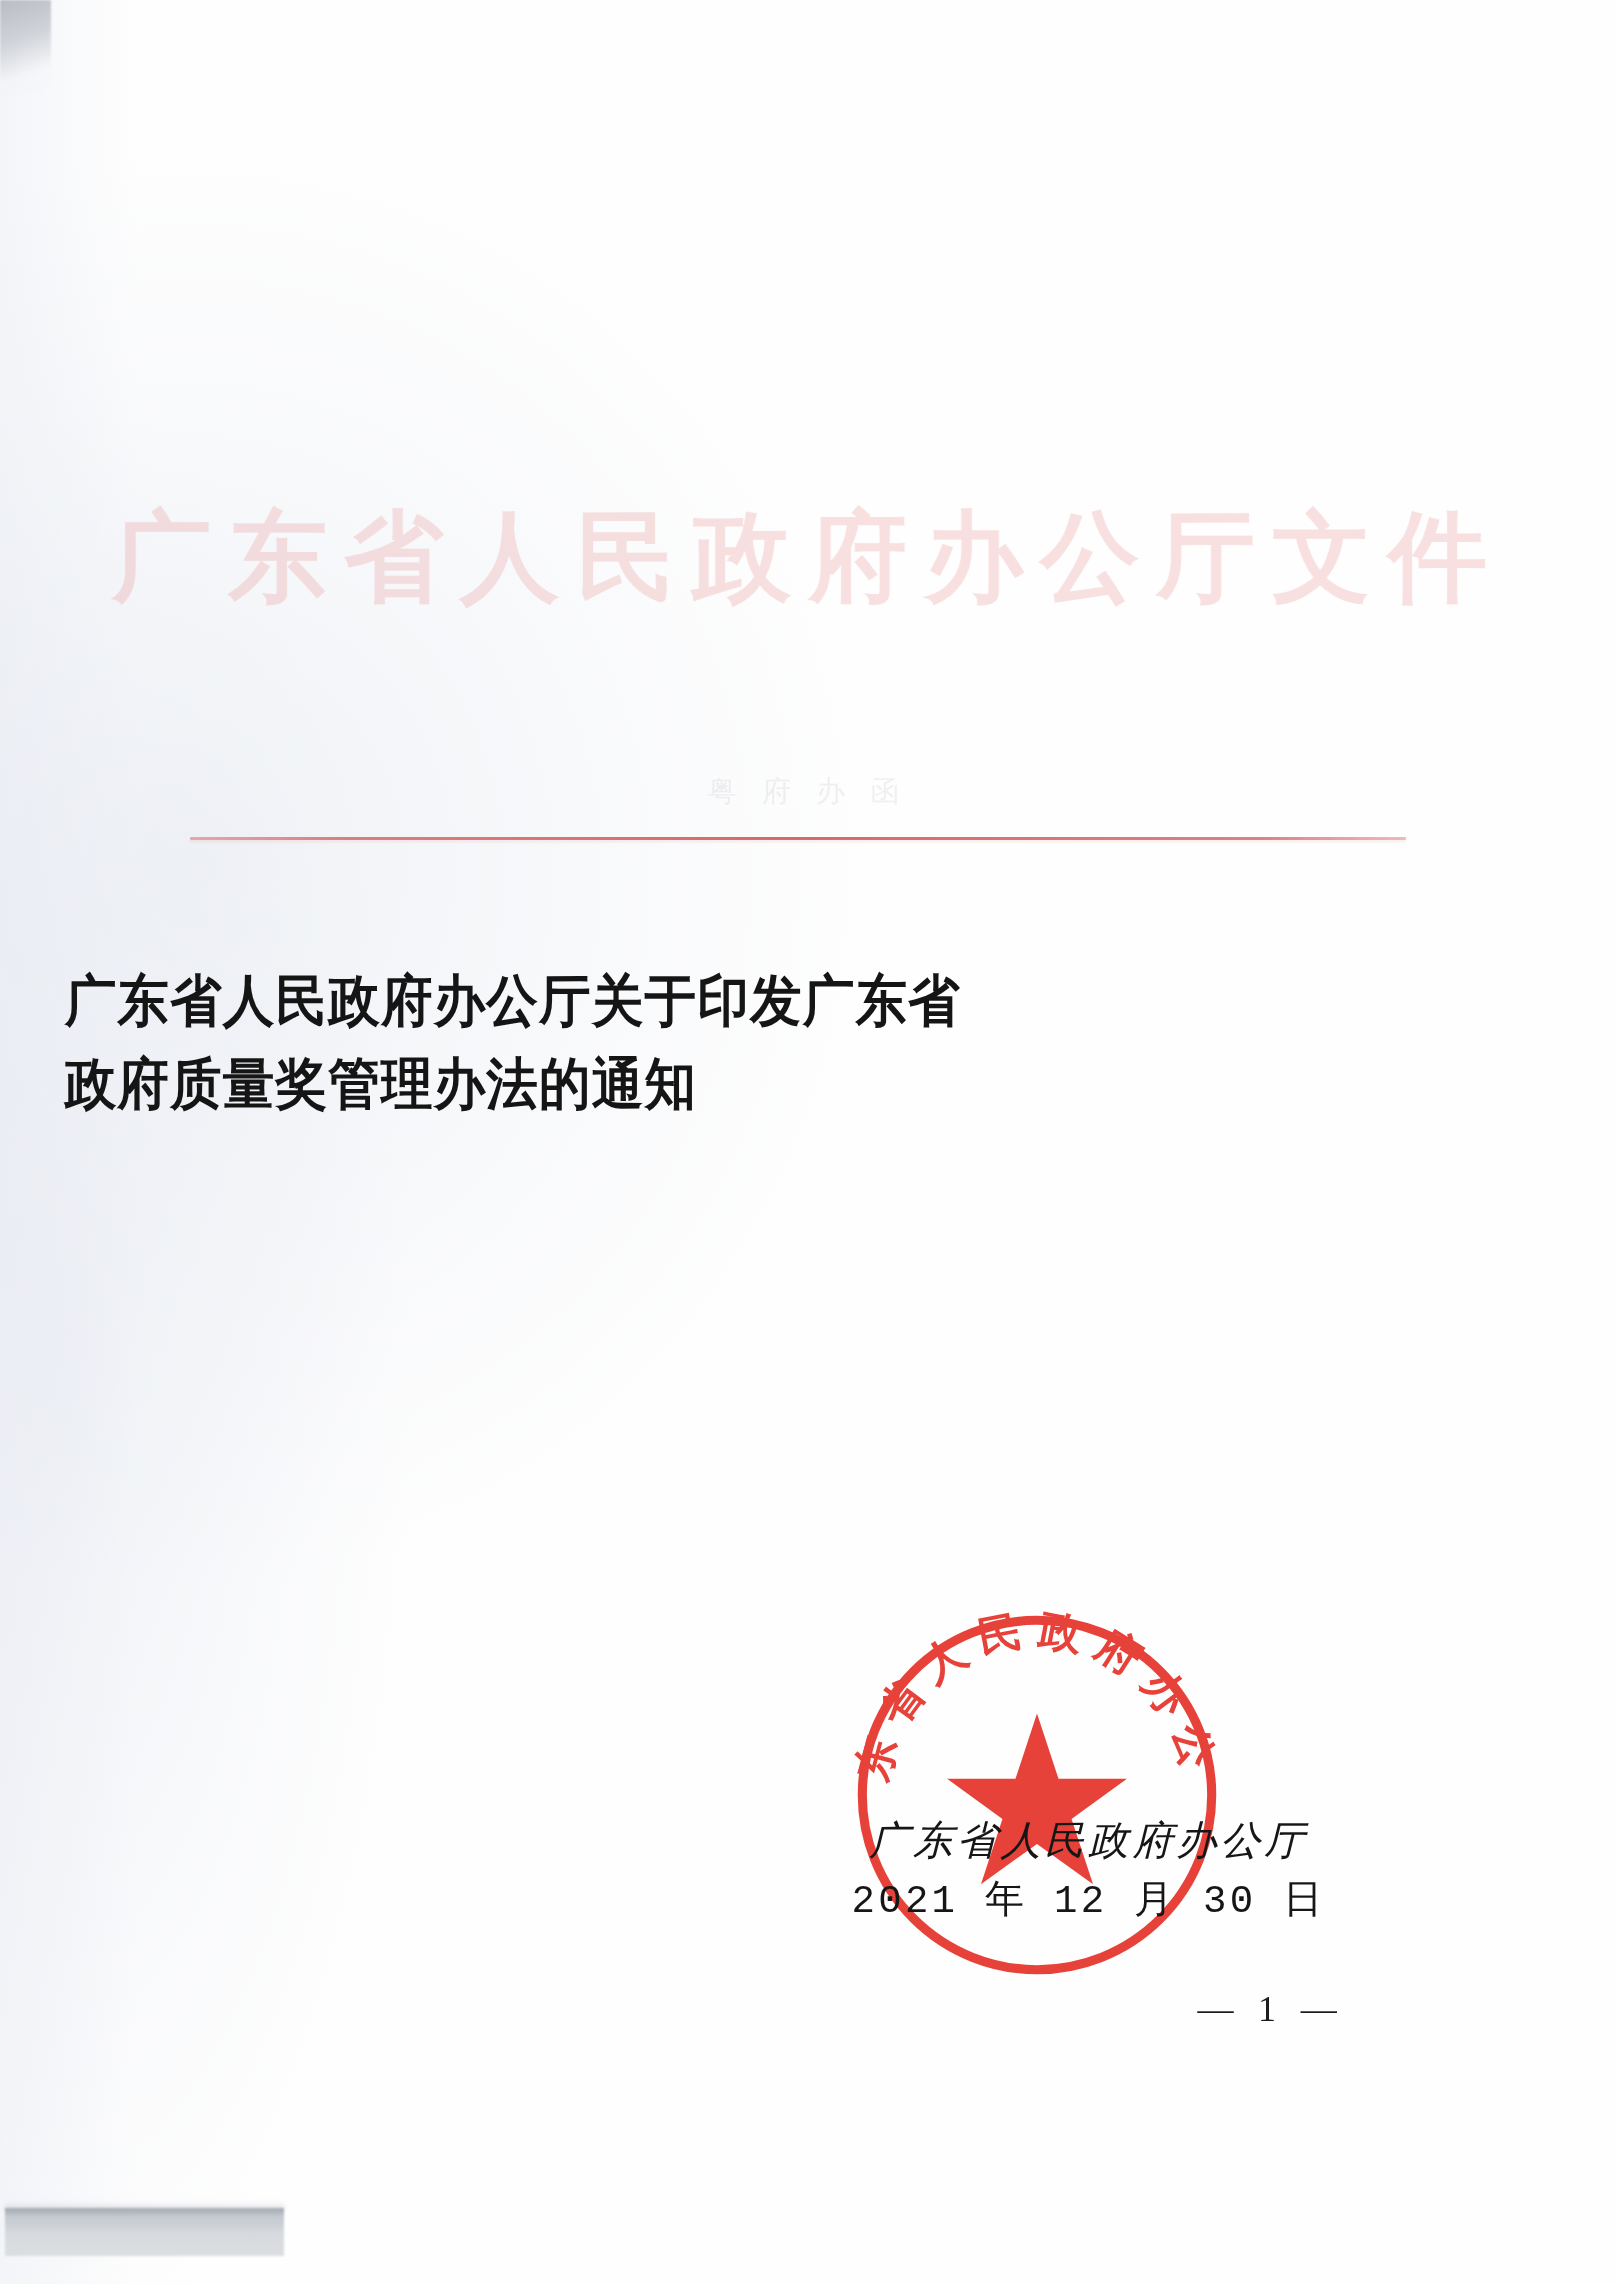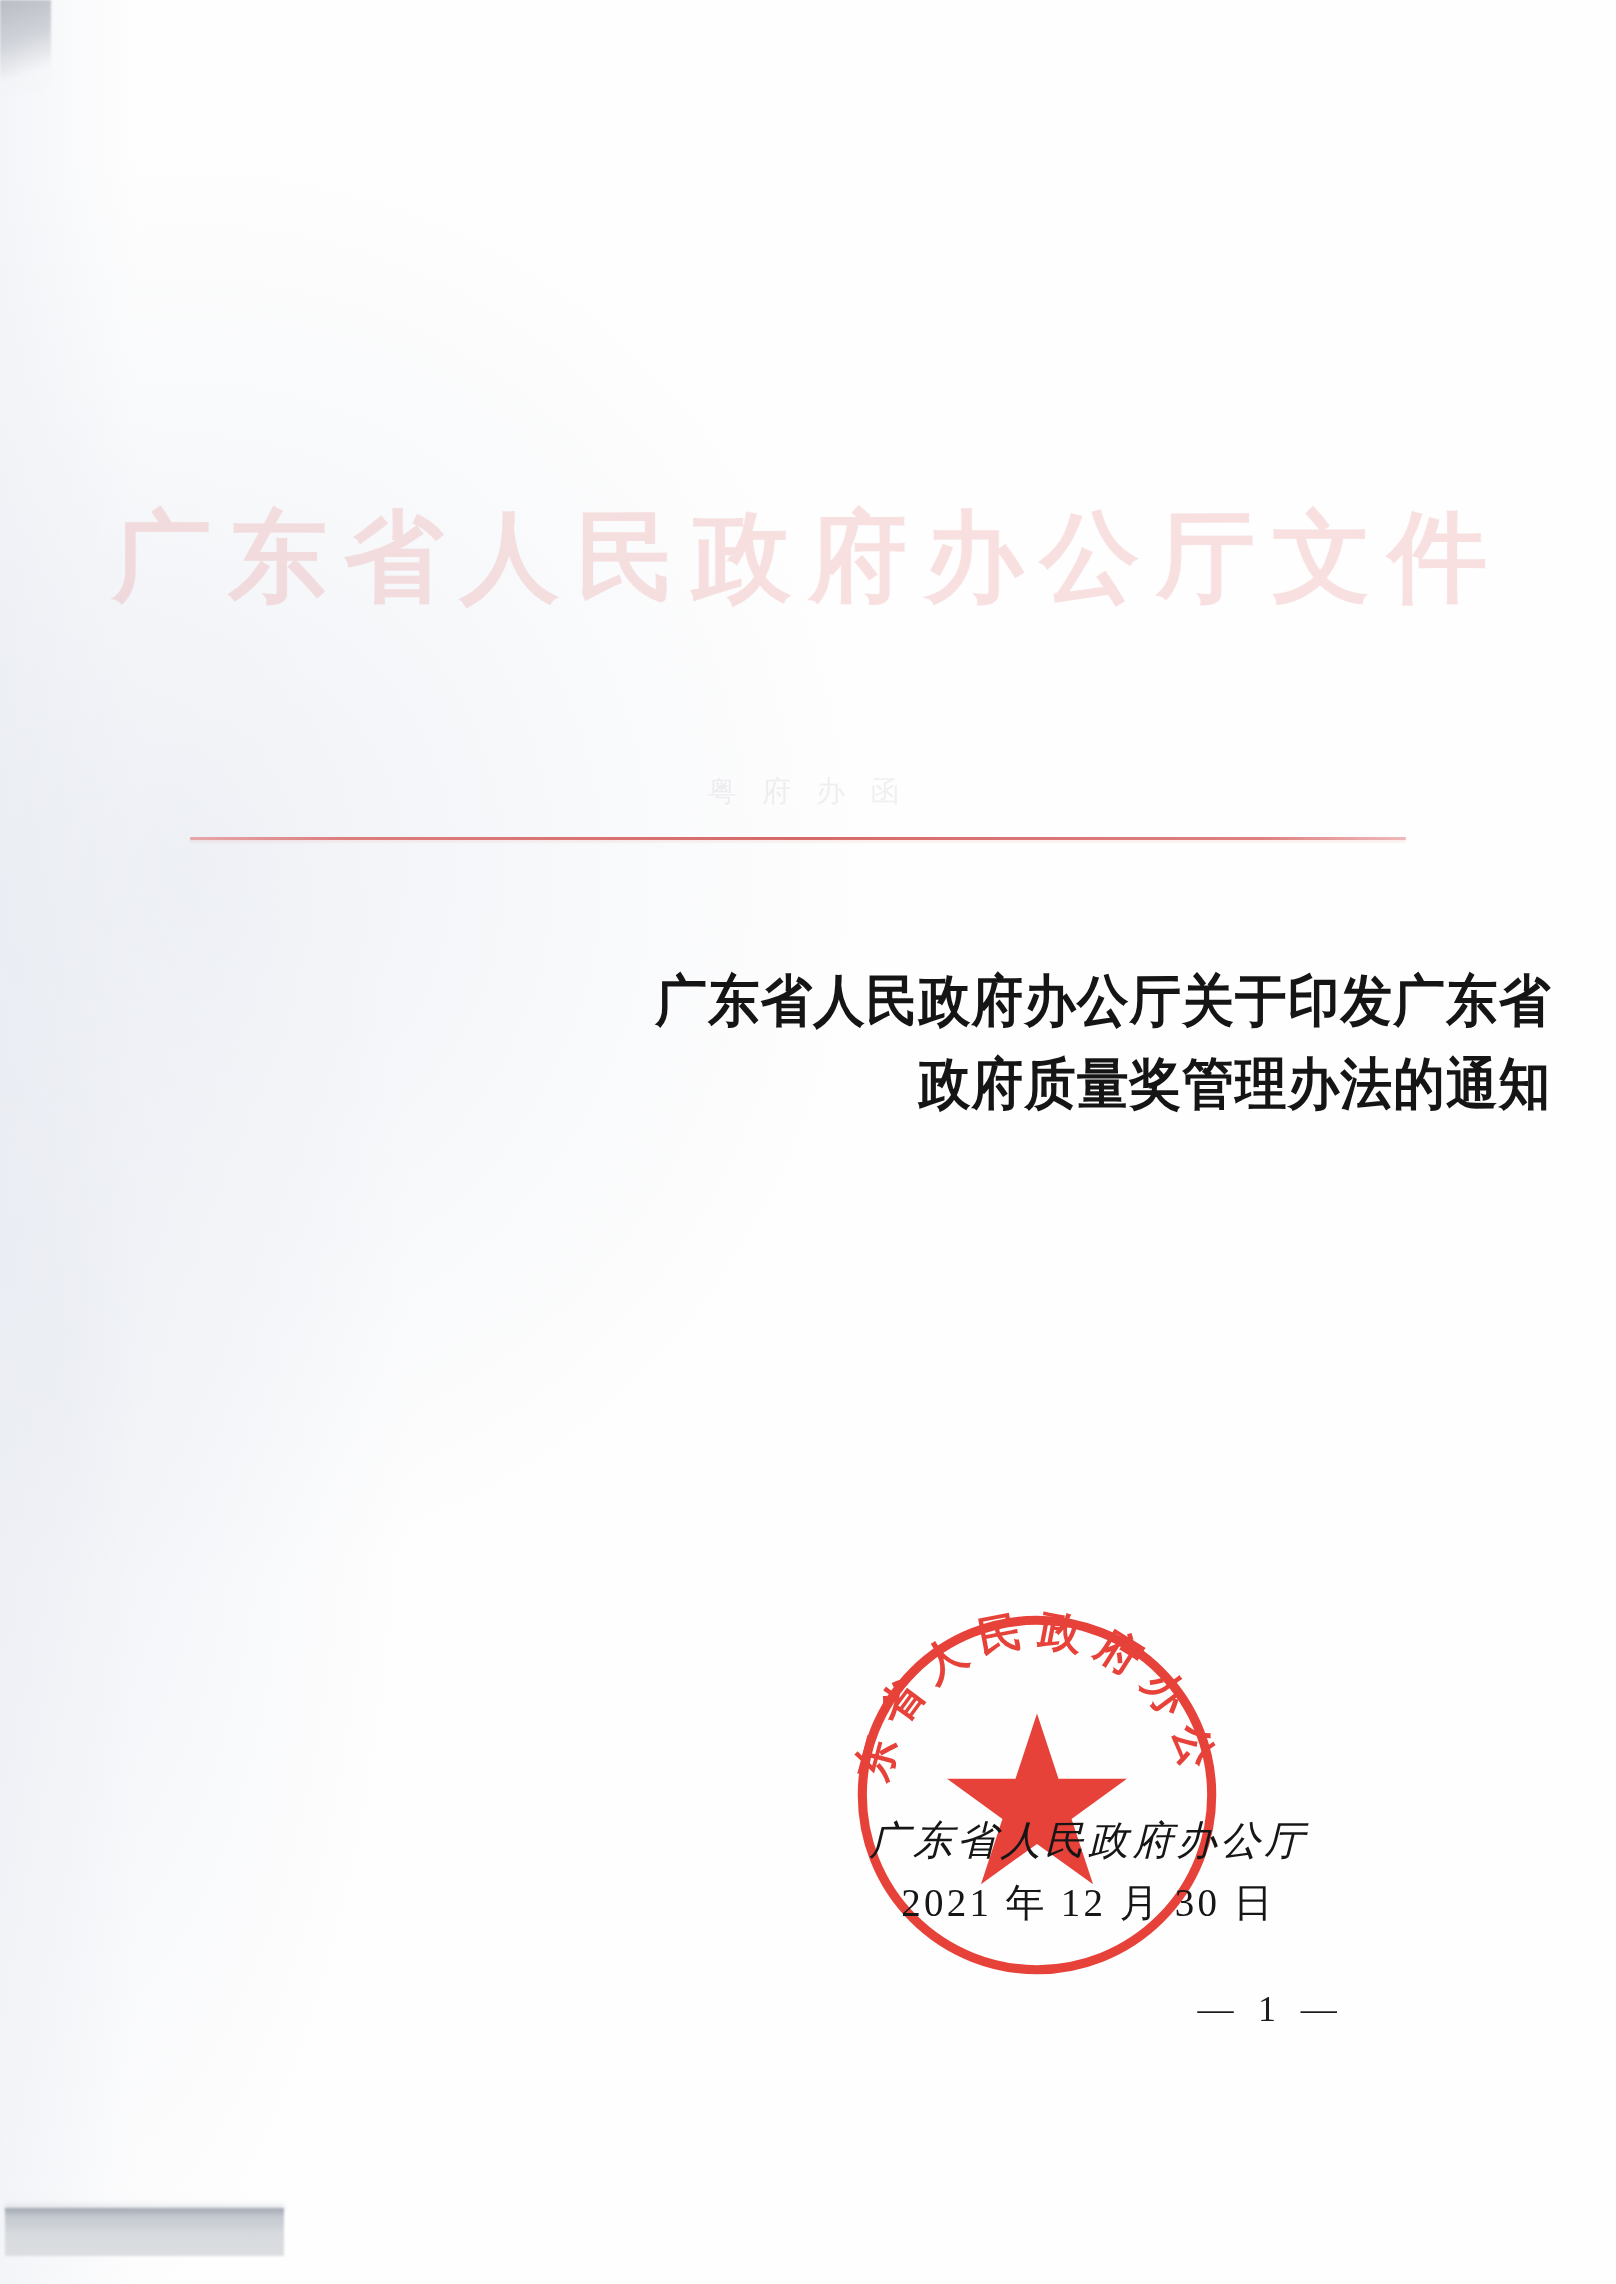--- a/index.html
+++ b/index.html
@@ -118,21 +118,21 @@
     background: rgba(226,150,150,0.22);
     filter: blur(1px);
   }
 
   
   #doc-title {
     position: absolute;
     left: 0;
     right: 0;
     top: 959px;
-    text-align: right;
+    text-align: left;
   }
   .title-line {
     font-family: "DejaVu Sans", "Liberation Sans", sans-serif;
     font-weight: 700;
     font-size: 56px;
     line-height: 83px;
     color: #151515;
     letter-spacing: 1.3px;
     transform: scaleX(0.92);
     white-space: nowrap;
@@ -181,21 +181,21 @@
   #signer-name {
     font-family: "DejaVu Serif", "Liberation Serif", serif;
     font-size: 40px;
     line-height: 61px;
     color: #161616;
     letter-spacing: 3.9px;
     font-style: italic;
     white-space: nowrap;
   }
   #sign-date {
-    font-family: Liberation Serif, serif;
+    font-family: Liberation Mono, monospace;
     font-size: 39px;
     line-height: 63px;
     color: #161616;
     letter-spacing: 3.3px;
     white-space: nowrap;
   }
 
   
   #page-footer {
     position: absolute;

